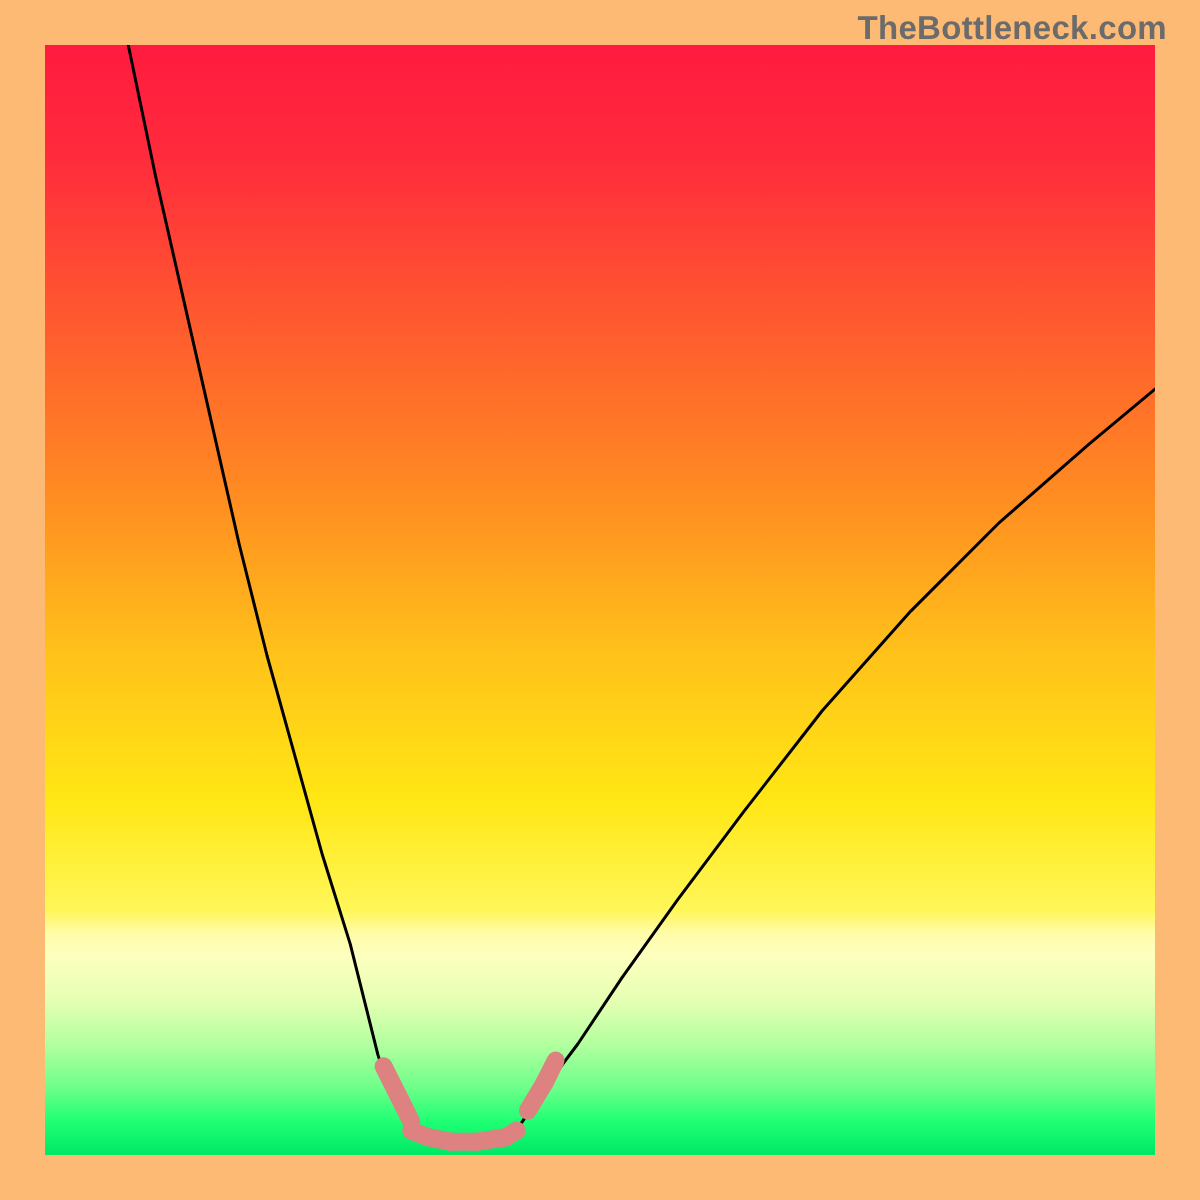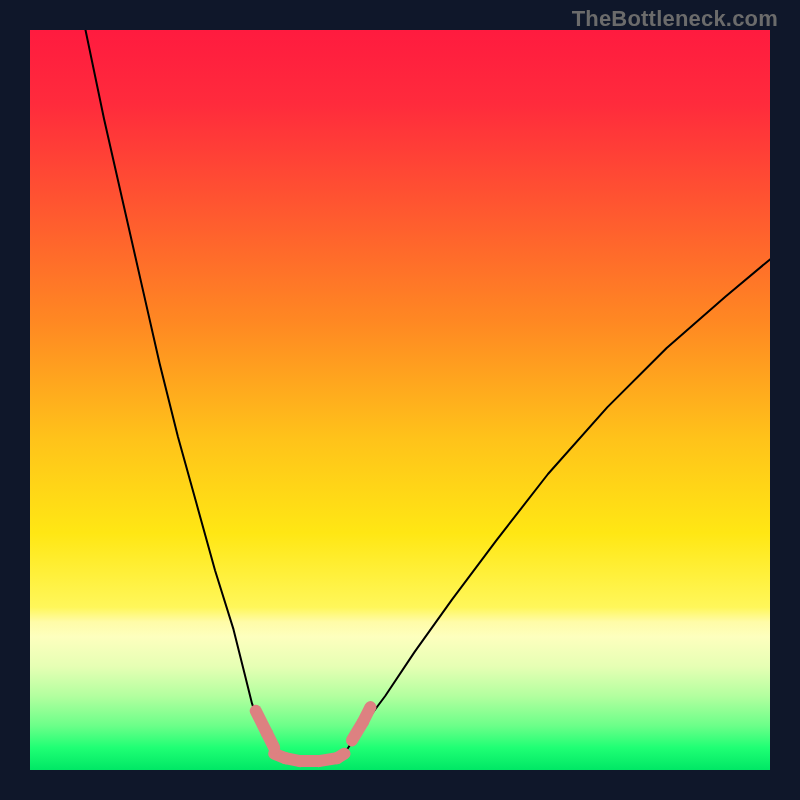--- a/index.html
+++ b/index.html
@@ -7,21 +7,21 @@
     padding: 0;
     width: 800px;
     height: 800px;
     overflow: hidden;
     background: #000;
     font-family: Arial, Helvetica, sans-serif;
   }
   .frame {
     position: absolute;
     inset: 0;
-    background: #0f172a;
+    background: #fdba74;
     text-align: center;
   }
   .plot {
     position: absolute;
     left: 30px;
     top: 30px;
     width: 740px;
     height: 740px;
     overflow: hidden;
   }

